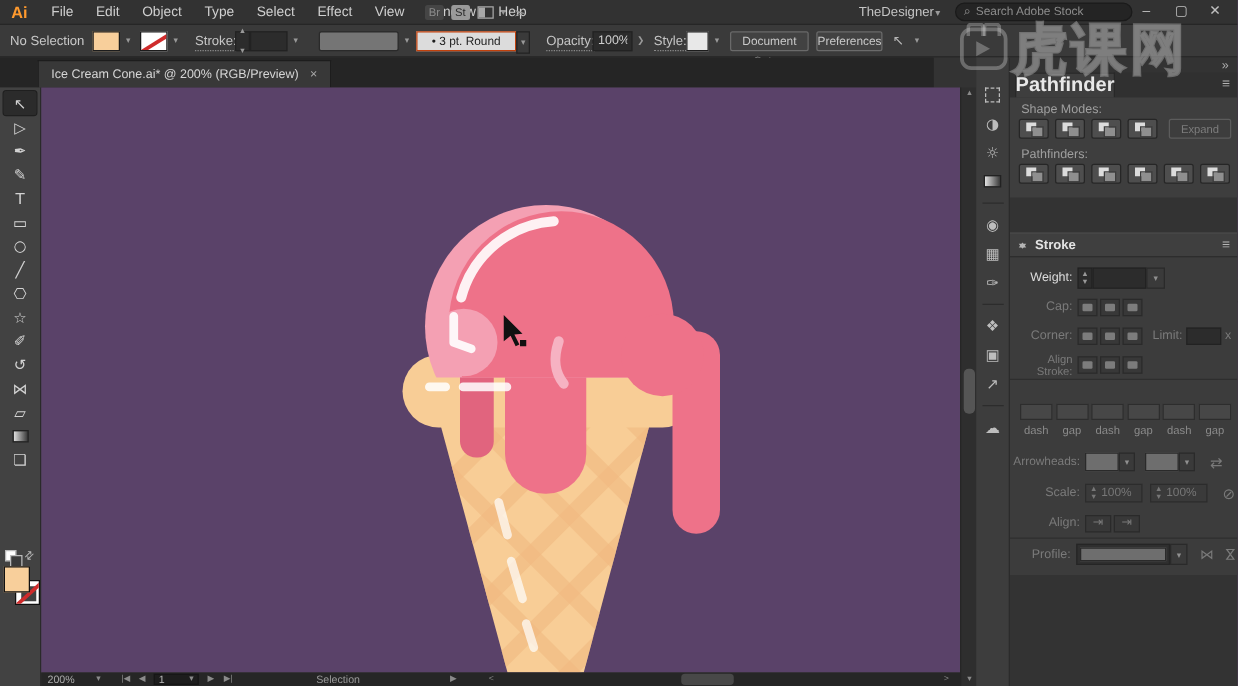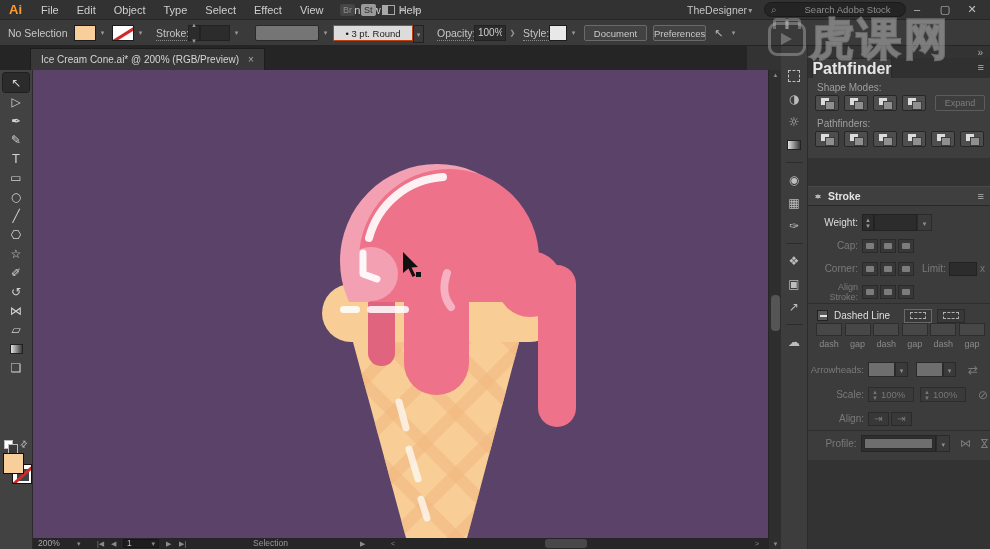--- a/index.html
+++ b/index.html
@@ -16,21 +16,21 @@
   .mb-right{position:absolute;display:flex;align-items:center;gap:6px;}
   .badge{font-size:9px;padding:1px 3px;border-radius:2px;line-height:10px;}
   #br-badge{background:#454545;color:#8d8d8d;}
   #st-badge{background:#9a9a9a;color:#2b2b2b;}
   .pane-icon{width:13px;height:10px;border:1px solid #a8a8a8;display:inline-block;position:relative;}
   .pane-icon::before{content:"";position:absolute;left:0;top:0;bottom:0;width:5px;background:#a8a8a8;}
   .chev{color:#9a9a9a;font-size:8px;}
   #workspace-switcher{position:absolute;left:687px;top:0;height:20px;display:flex;align-items:center;gap:1px;font-size:10.5px;color:#c4c4c4;}
   #stock-search{position:absolute;left:764px;top:2px;width:142px;height:15px;background:#242424;border:1px solid #1a1a1a;border-radius:8px;display:flex;align-items:center;padding:0 6px;gap:4px;}
   #stock-search .mag{color:#8d8d8d;font-size:10px;line-height:10px;}
-  #stock-search input{background:transparent;border:none;color:#9a9a9a;font-size:9.5px;width:110px;text-align:right;}
+  #stock-search input{background:transparent;border:none;color:#9a9a9a;font-size:9.5px;width:110px;}
   #stock-search input::placeholder{color:#8d8d8d;}
   .winbtn{position:absolute;top:0;width:24px;height:18px;text-align:center;color:#c0c0c0;font-size:11px;line-height:18px;}
 
   
   #optionsbar{left:0;top:20px;width:990px;height:26px;background:#3a3a3a;border-bottom:1px solid #252525;font-size:10.5px;color:#c6c6c6;}
   #optionsbar .abs{top:5px;height:16px;line-height:16px;}
   .u{border-bottom:1px dotted #8a8a8a;}
   .swatch{width:22px;height:15px;border:1px solid #1c1c1c;display:inline-block;}
   .none-swatch{background:#fff;position:relative;overflow:hidden;}
   .none-swatch::after{content:"";position:absolute;left:-4px;top:6px;width:34px;height:3px;background:#cf2b2b;transform:rotate(-32deg);}
@@ -452,30 +452,20 @@
       <span class="slabel" style="font-size:9px;" data-name="align-stroke-label">Align Stroke:</span>
       <span data-name="align-stroke-buttons-row"><button class="tiny-btn" data-name="align-stroke-center-button">
             <span class="btn-shape" data-name="align-stroke-center-icon"></span>
           </button><button class="tiny-btn" data-name="align-stroke-inside-button">
             <span class="btn-shape" data-name="align-stroke-inside-icon"></span>
           </button><button class="tiny-btn" data-name="align-stroke-outside-button">
             <span class="btn-shape" data-name="align-stroke-outside-icon"></span>
           </button></span>
     </div>
     <div class="sdiv" style="top:97px;"></div>
-    <div class="srow" style="top:101px;">
-      <span id="dashed-check" style="margin-left:9px;" data-name="dashed-line-checkbox"></span>
-      <span style="margin-left:6px;color:#dedede;" data-name="dashed-line-label">Dashed Line</span>
-      <button class="tiny-btn" style="width:28px;margin-left:14px;border-color:#6a6a6a;" data-name="dash-preset-1-button">
-          <span class="dash-preset" data-name="dashes-icon"></span>
-        </button>
-      <button class="tiny-btn" style="width:28px;margin-left:3px;" data-name="dash-preset-2-button">
-          <span class="dash-preset" data-name="dashes-aligned-icon"></span>
-        </button>
-    </div>
     <div class="dash-cells" data-name="dash-gap-fields">
         <div class="dash-cell" data-name="dash-gap-cell">
           <input class="dash-input" data-name="dash-0-input" disabled="" style="">
           <span class="dash-label" data-name="dash-label">dash</span>
         </div>
         <div class="dash-cell" data-name="dash-gap-cell">
           <input class="dash-input" data-name="gap-1-input" disabled="" style="">
           <span class="dash-label" data-name="gap-label">gap</span>
         </div>
         <div class="dash-cell" data-name="dash-gap-cell">

